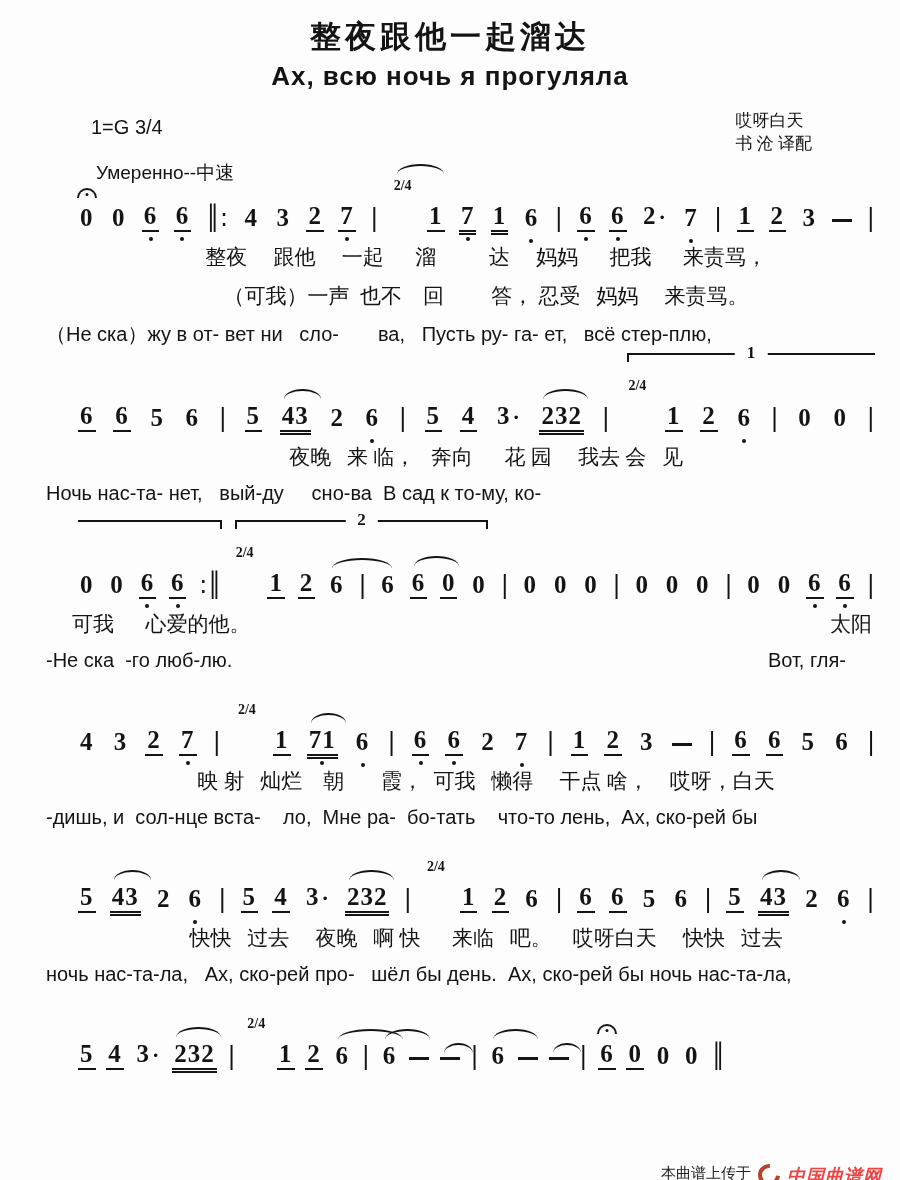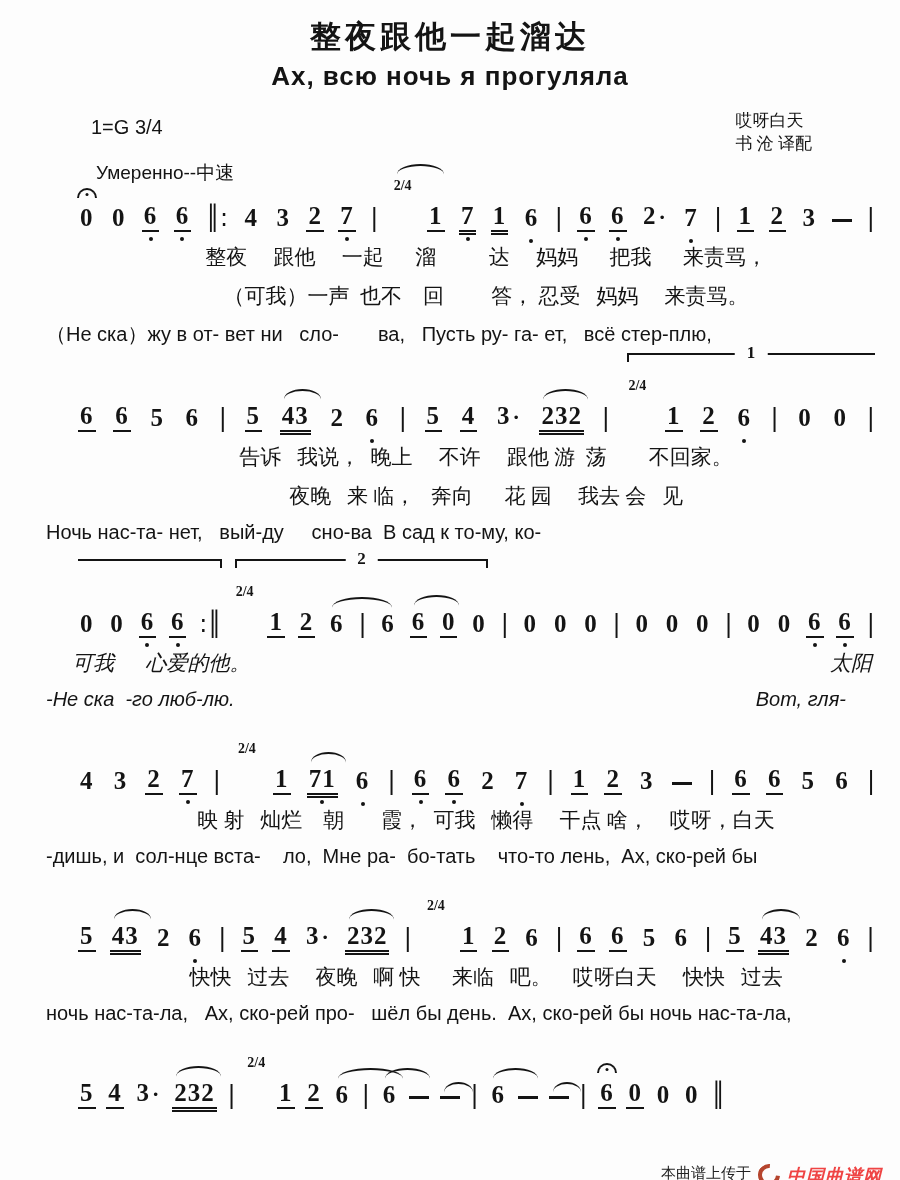--- a/index.html
+++ b/index.html
@@ -33,21 +33,21 @@
   .bar{font:24px "DejaVu Sans",sans-serif;line-height:1.1;padding-bottom:1px;}
   .dashn{width:20px;height:3px;background:#141414;margin-bottom:10px;}
   .ending{position:absolute;top:-15px;height:9px;border-top:2px solid #141414;}
   .ending.hl::before{content:"";position:absolute;left:0;top:-2px;width:2px;height:9px;background:#141414;}
   .ending.hr::after{content:"";position:absolute;right:0;top:-2px;width:2px;height:9px;background:#141414;}
   .end-label{position:absolute;left:50%;transform:translateX(-50%);top:-11px;background:#fdfdfd;padding:0 12px;font:bold 17px "Liberation Serif",serif;line-height:1;}
   
   .lyric{white-space:pre;margin-top:11px;line-height:1.15;}
   .lyric.zh{margin-left:72px;font:21px "Liberation Serif",serif;text-align:center;}
   .lyric.ru{margin-left:46px;font:20px "Liberation Sans",sans-serif;}
-  .lyric.split{display:flex;justify-content:space-between;width:800px;font-style:italic;}
+  .lyric.split{display:flex;justify-content:space-between;width:800px;}
   
   .watermark{position:absolute;right:18px;top:1164px;display:flex;align-items:flex-start;gap:7px;}
   .wm-prefix{font:15px "Liberation Sans",sans-serif;color:#222;}
   .logo{display:inline-block;width:14px;height:14px;border-radius:50%;border:4px solid #b5452e;border-right-color:transparent;transform:rotate(-40deg);}
   .site{font:bold italic 18px "Liberation Serif",serif;color:#ef4444;letter-spacing:1px;text-decoration:underline;}
 </style>
 </head>
 <body>
 
 <div class="page">
@@ -118,21 +118,20 @@
           <span class="note u1"><span class="nt">2</span></span>
           <span class="note"><span class="nt">6</span><i class="dotb"></i></span>
           <span class="bar">|</span>
           <span class="note"><span class="nt">0</span></span>
           <span class="note"><span class="nt">0</span></span>
           <span class="bar">|</span>
           <div class="ending hl" style="left: 549px; width: 248px;">
             <span class="end-label">1</span>
           </div>
         </div>
-        <div class="lyric zh">告诉   我说，  晚上     不许     跟他 游  荡        不回家。</div>
         <div class="lyric zh">夜晚   来 临，   奔向      花 园     我去 会   见</div>
         <div class="lyric ru">Ночь нас-та- нет,   вый-ду     сно-ва  В сад к то-му, ко-</div>
       </div>
       <div class="system sys3">
         <div class="notes">
           <span class="note"><span class="nt">0</span></span>
           <span class="note"><span class="nt">0</span></span>
           <span class="note u1"><span class="nt">6</span><i class="dotb"></i></span>
           <span class="note u1"><span class="nt">6</span><i class="dotb"></i></span>
           <span class="bar">:║</span>

